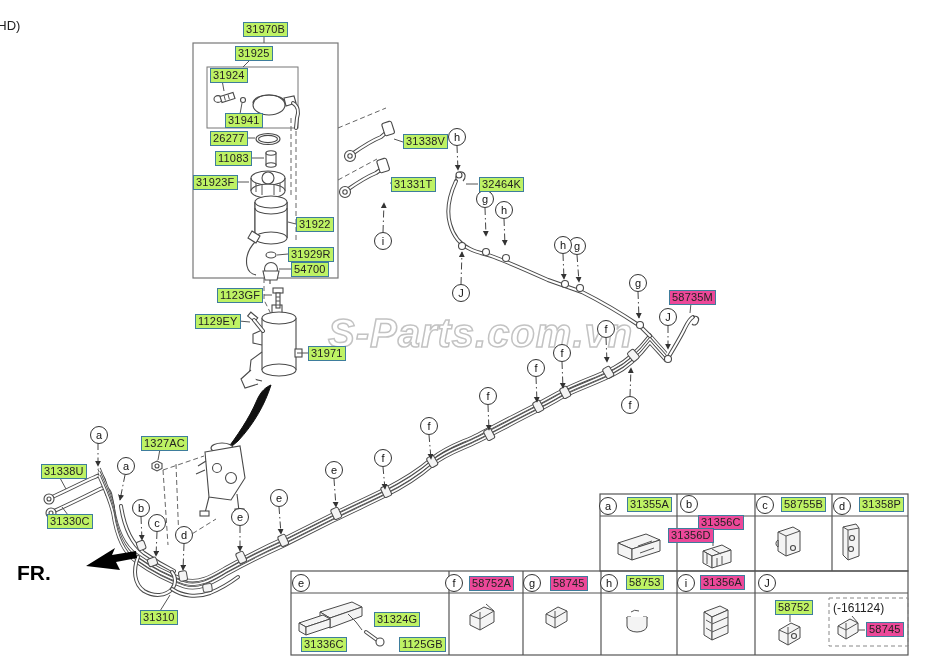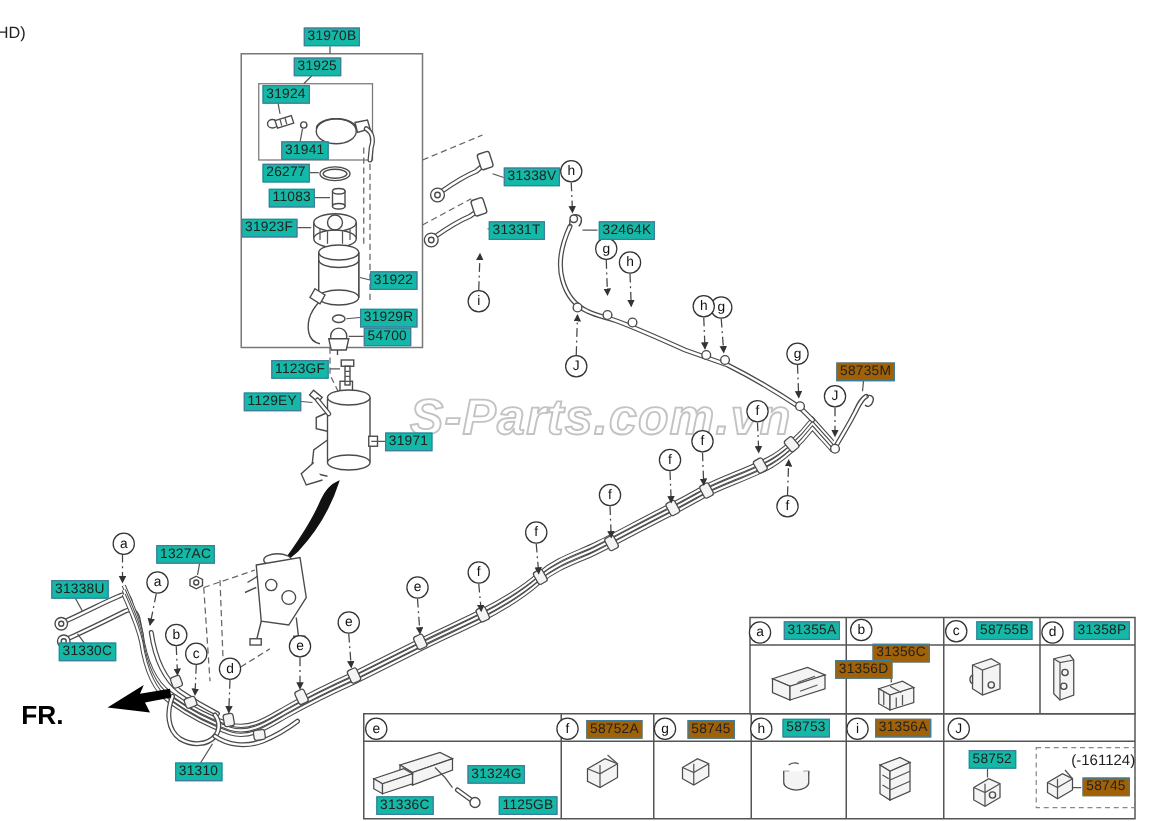--- a/index.html
+++ b/index.html
@@ -1,23 +1,23 @@
 <!DOCTYPE html>
 <html><head>
 <meta charset="utf-8">
 <style>
   html,body{margin:0;padding:0;background:#fff;}
   #stage{position:relative;width:929px;height:657px;background:#fff;overflow:hidden;
          font-family:"Liberation Sans",sans-serif;}
   #diagram-svg{position:absolute;left:0;top:0;z-index:1;}
-  .plabel{position:absolute;z-index:3;border:1.5px solid #3e7d9c;background:#14b8a6;
+  .plabel{position:absolute;z-index:3;border:1.5px solid #3e7d9c;background:#bef264;
           color:#222;font-size:11px;line-height:13px;padding:0 2px;white-space:nowrap;
           letter-spacing:.2px;cursor:pointer;}
-  .plabel.hl{background:#a16207;text-align:right;}
-  .note{position:absolute;z-index:3;color:#222;font-size:12px;white-space:nowrap;margin-left:24px;}
+  .plabel.hl{background:#ec4899;text-align:right;}
+  .note{position:absolute;z-index:3;color:#222;font-size:12px;white-space:nowrap;}
   .callout{position:absolute;z-index:2;width:16px;height:16px;border:1.3px solid #333;
            border-radius:50%;background:#fff;color:#111;font-size:11px;line-height:16px;
            text-align:center;}
   .hd-note{position:absolute;left:-7px;top:18px;z-index:3;color:#222;font-size:13px;}
   .fr{position:absolute;left:17px;top:561px;z-index:3;color:#000;font-size:21px;font-weight:bold;}
   
   .ln{stroke:#4a4a4a;stroke-width:1.1;fill:none;}
   .lnf{stroke:#4a4a4a;stroke-width:1.1;fill:#fff;}
   .tubeO{stroke:#4a4a4a;stroke-width:4;fill:none;stroke-linecap:round;stroke-linejoin:round;}
   .tubeI{stroke:#fff;stroke-width:2;fill:none;stroke-linecap:round;stroke-linejoin:round;}
@@ -363,21 +363,21 @@
 <div class="plabel" style="left:296px;top:217px">31922</div>
 <div class="plabel" style="left:288px;top:247px">31929R</div>
 <div class="plabel" style="left:291px;top:262px">54700</div>
 <div class="plabel" style="left:217px;top:288px">1123GF</div>
 <div class="plabel" style="left:195px;top:314px">1129EY</div>
 <div class="plabel" style="left:308px;top:346px">31971</div>
 <div class="plabel" style="left:403px;top:134px">31338V</div>
 <div class="plabel" style="left:391px;top:177px">31331T</div>
 <div class="plabel" style="left:479px;top:177px">32464K</div>
 <div class="plabel hl" style="left:669px;top:290px">58735M</div>
-<div class="plabel" style="left:125px;top:436px">1327AC</div>
+<div class="plabel" style="left:141px;top:436px">1327AC</div>
 <div class="plabel" style="left:41px;top:464px">31338U</div>
 <div class="plabel" style="left:47px;top:514px">31330C</div>
 <div class="plabel" style="left:140px;top:610px">31310</div>
 
 <div class="callout" style="left:90px;top:426px">a</div>
 <div class="callout" style="left:117px;top:457px">a</div>
 <div class="callout" style="left:132px;top:499px">b</div>
 <div class="callout" style="left:148px;top:514px">c</div>
 <div class="callout" style="left:175px;top:526px">d</div>
 <div class="callout" style="left:231px;top:508px">e</div>

